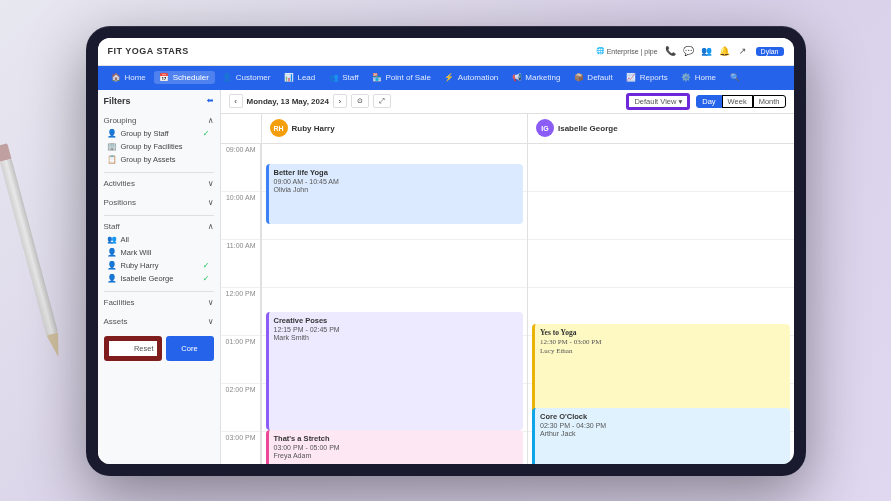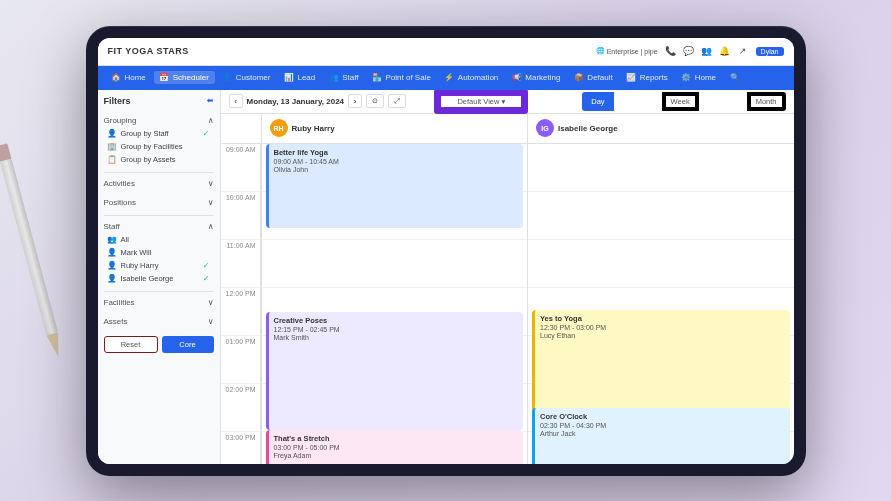--- a/index.html
+++ b/index.html
@@ -186,26 +186,26 @@
       margin: 4px 0;
     }
     .sidebar-buttons {
       display: flex;
       gap: 4px;
       margin-top: 8px;
     }
     .btn-reset {
       flex: 1;
       background: #fff;
-      border: 1px solid #7f1d1d;
+      border: 5px solid #7f1d1d;
       border-radius: 3px;
       font-size: 7.5px;
       color: #555;
       padding: 3px;
-      text-align: center;
+      text-align: right;
       cursor: pointer;
     }
     .btn-load {
       flex: 1;
       background: #2563eb;
       border: none;
       border-radius: 3px;
       font-size: 7.5px;
       color: #fff;
       padding: 3px;
@@ -253,36 +253,35 @@
       color: #333;
     }
     .cal-toolbar-right {
       display: flex;
       align-items: center;
       gap: 6px;
     }
     .view-default {
       font-size: 7.5px;
       color: #555;
-      border: 7px solid #6d28d9;
-      padding: 1px 16px;
+      border: 3px solid #6d28d9;
+      padding: 1px 5px;
       border-radius: 3px;
       background: #fff;
     }
     .view-buttons {
       display: flex;
     }
     .view-btn {
       font-size: 7.5px;
       padding: 1px 5px;
-      border: 4px solid #000000;
+      border: 1px solid #000000;
       background: #fff;
       color: #555;
       cursor: pointer;
-      margin-left: 48px;
     }
     .view-btn.active {
       background: #2563eb;
       color: white;
       border-color: #2563eb;
     }
     .view-btn:first-child { border-radius: 3px 0 0 3px; }
     .view-btn:last-child { border-radius: 0 3px 3px 0; }
     
     .staff-headers {
@@ -589,21 +588,21 @@
             <button class="btn-reset">Reset</button>
             <button class="btn-load">Core</button>
           </div>
         </div>
 
         <div class="calendar-area">
 
           <div class="calendar-toolbar">
             <div class="cal-nav">
               <div class="cal-nav-btn">‹</div>
-              <span class="cal-date">Monday, 13 January, 2024</span>
+              <span class="cal-date">Monday, 13 May, 2024</span>
               <div class="cal-nav-btn">›</div>
               <div class="cal-nav-btn" style="font-size:7px; width:18px;">⊙</div>
               <div class="cal-nav-btn" style="font-size:7px; width:18px;">⤢</div>
             </div>
             <div class="cal-toolbar-right">
               <div class="view-default">
                 <span>Default View</span>
                 <span> ▾</span>
               </div>
               <div class="view-buttons">
@@ -661,21 +660,21 @@
 
               <div class="staff-column" style="position:relative;">
                 <div style="height:48px;border-bottom:1px solid #f0f0f0;"></div>
                 <div style="height:48px;border-bottom:1px solid #f0f0f0;"></div>
                 <div style="height:48px;border-bottom:1px solid #f0f0f0;"></div>
                 <div style="height:48px;border-bottom:1px solid #f0f0f0;"></div>
                 <div style="height:48px;border-bottom:1px solid #f0f0f0;"></div>
                 <div style="height:48px;border-bottom:1px solid #f0f0f0;"></div>
                 <div style="height:48px;border-bottom:1px solid #f0f0f0;"></div>
 
-                <div class="event-card" style="top:0; height:84px; background:#dbeafe; border-left:3px solid #3b82f6;">
+                <div class="event-card" style="top:20px; height:60px; background:#dbeafe; border-left:3px solid #3b82f6;">
                   <div class="event-title">Better life Yoga</div>
                   <div class="event-time">09:00 AM - 10:45 AM</div>
                   <div class="event-person">Olivia John</div>
                 </div>
 
                 <div class="event-card" style="top:168px; height:118px; background:#ede9fe; border-left:3px solid #8b5cf6;">
                   <div class="event-title">Creative Poses</div>
                   <div class="event-time">12:15 PM - 02:45 PM</div>
                   <div class="event-person">Mark Smith</div>
                 </div>
@@ -690,21 +689,21 @@
               <div class="staff-column" style="position:relative;">
                 <div style="height:48px;border-bottom:1px solid #f0f0f0;"></div>
                 <div style="height:48px;border-bottom:1px solid #f0f0f0;"></div>
                 <div style="height:48px;border-bottom:1px solid #f0f0f0;"></div>
                 <div style="height:48px;border-bottom:1px solid #f0f0f0;"></div>
                 <div style="height:48px;border-bottom:1px solid #f0f0f0;"></div>
                 <div style="height:48px;border-bottom:1px solid #f0f0f0;"></div>
                 <div style="height:48px;border-bottom:1px solid #f0f0f0;"></div>
 
 
-                <div class="event-card" style="top:166px; height:114px; background:#fef9c3; border-left:3px solid #eab308;">
+                <div class="event-card" style="top:180px; height:114px; background:#fef9c3; border-left:3px solid #eab308;font-family:Liberation Serif, serif;">
                   <div class="event-title">Yes to Yoga</div>
                   <div class="event-time">12:30 PM - 03:00 PM</div>
                   <div class="event-person">Lucy Ethan</div>
                 </div>
 
                 <div class="event-card" style="top:264px; height:100px; background:#e0f2fe; border-left:3px solid #0ea5e9;">
                   <div class="event-title">Core O'Clock</div>
                   <div class="event-time">02:30 PM - 04:30 PM</div>
                   <div class="event-person">Arthur Jack</div>
                 </div>

